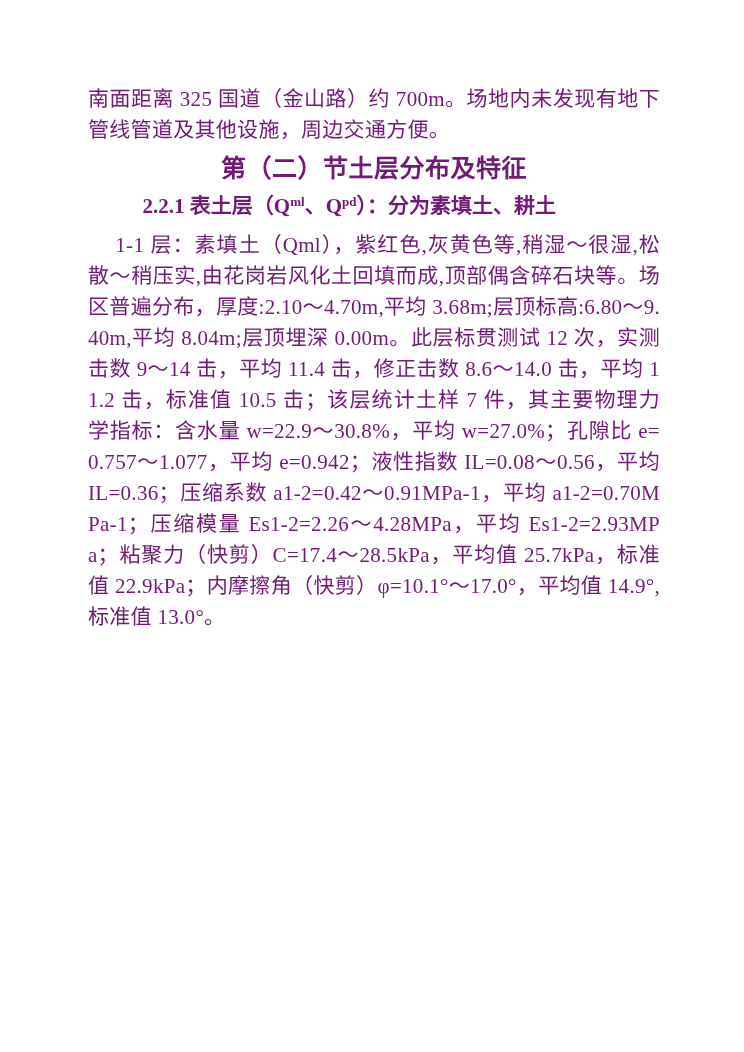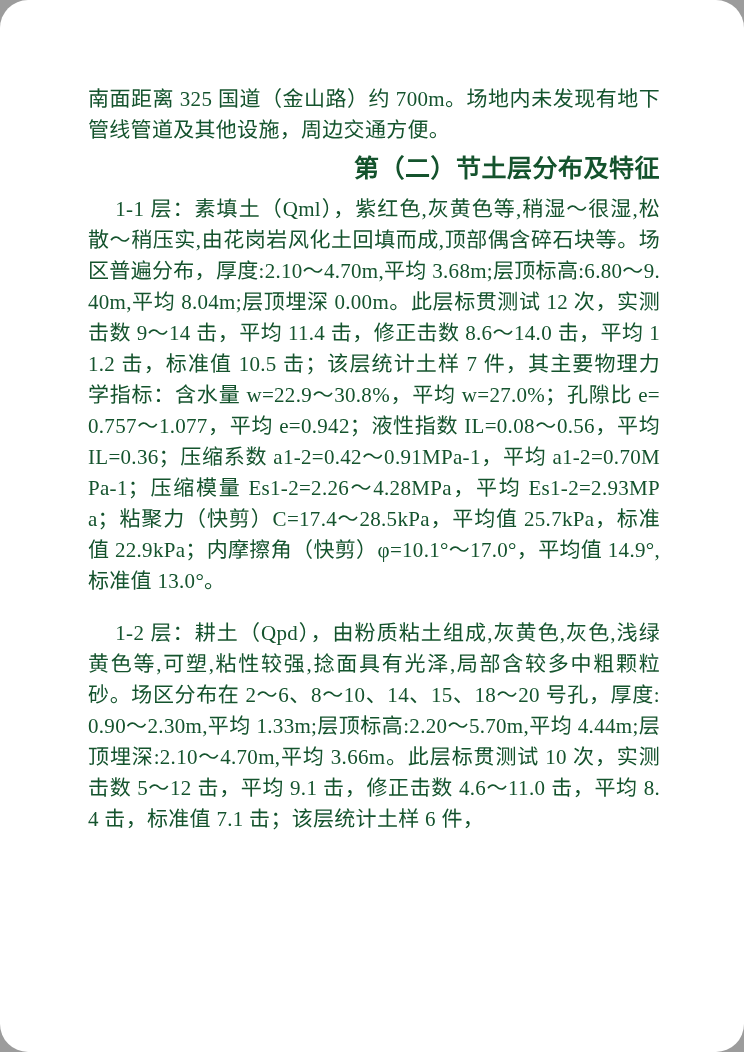--- a/index.html
+++ b/index.html
@@ -11,40 +11,39 @@
     .page {
       position: relative;
       width: 744px;
       height: 1052px;
       margin: 0 auto;
       background: #ffffff;
       box-sizing: border-box;
       padding: 84px 84px 0 88px;
       overflow: hidden;
       font-family: "Liberation Serif", "DejaVu Serif", serif;
-      color: #14532d;
-      border-radius: 28px;
+      color: #701a75;
     }
     .body-text {
       font-size: 21px;
       line-height: 31px;
       text-align: justify;
       margin: 0;
       letter-spacing: 0.3px;
       word-break: break-all;
     }
     .p-intro {
       text-indent: 0;
     }
     .h-section {
       font-size: 25px;
       line-height: 35px;
       font-weight: bold;
       margin: 5px 0 5px 0;
-      text-align: right;
+      text-align: center;
       letter-spacing: 0.5px;
     }
     .p-overview {
       text-indent: 1.9em;
     }
     .h-subsection {
       font-size: 21px;
       line-height: 31px;
       font-weight: bold;
       margin: 3px 0 3px 0;
@@ -70,18 +69,18 @@
 </head>
 <body>
 
 <div class="page">
 
   <p class="body-text p-intro">南面距离 325 国道（金山路）约 700m。场地内未发现有地下管线管道及其他设施，周边交通方便。</p>
 
   <h2 class="h-section">第（二）节土层分布及特征</h2>
 
 
+  <h3 class="h-subsection"><span>2.2.1 表土层（Q</span><sup>ml</sup><span>、Q</span><sup>pd</sup><span>）：分为素填土、耕土</span></h3>
 
   <p class="body-text p-layer11">1-1 层：素填土（Qml），紫红色,灰黄色等,稍湿～很湿,松散～稍压实,由花岗岩风化土回填而成,顶部偶含碎石块等。场区普遍分布，厚度:2.10～4.70m,平均 3.68m;层顶标高:6.80～9.40m,平均 8.04m;层顶埋深 0.00m。此层标贯测试 12 次，实测击数 9～14 击，平均 11.4 击，修正击数 8.6～14.0 击，平均 11.2 击，标准值 10.5 击；该层统计土样 7 件，其主要物理力学指标：含水量 w=22.9～30.8%，平均 w=27.0%；孔隙比 e=0.757～1.077，平均 e=0.942；液性指数 IL=0.08～0.56，平均 IL=0.36；压缩系数 a1-2=0.42～0.91MPa-1，平均 a1-2=0.70MPa-1；压缩模量 Es1-2=2.26～4.28MPa，平均 Es1-2=2.93MPa；粘聚力（快剪）C=17.4～28.5kPa，平均值 25.7kPa，标准值 22.9kPa；内摩擦角（快剪）φ=10.1°～17.0°，平均值 14.9°,标准值 13.0°。</p>
 
-  <p class="body-text p-layer12">1-2 层：耕土（Qpd），由粉质粘土组成,灰黄色,灰色,浅绿黄色等,可塑,粘性较强,捻面具有光泽,局部含较多中粗颗粒砂。场区分布在 2～6、8～10、14、15、18～20 号孔，厚度:0.90～2.30m,平均 1.33m;层顶标高:2.20～5.70m,平均 4.44m;层顶埋深:2.10～4.70m,平均 3.66m。此层标贯测试 10 次，实测击数 5～12 击，平均 9.1 击，修正击数 4.6～11.0 击，平均 8.4 击，标准值 7.1 击；该层统计土样 6 件，</p>
 
 </div>
 
 </body></html>

